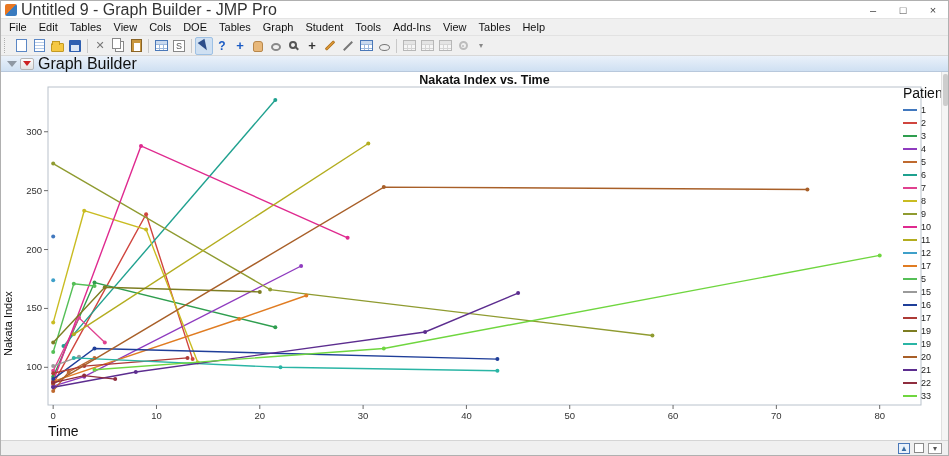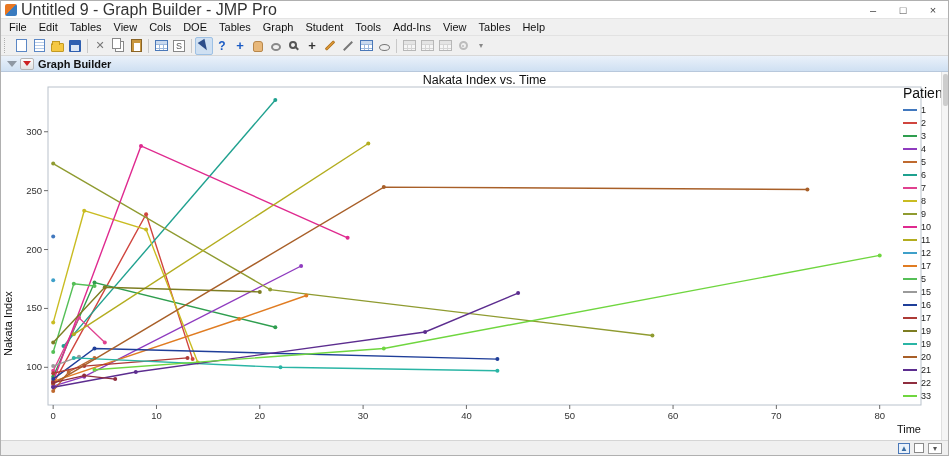--- a/index.html
+++ b/index.html
@@ -55,27 +55,27 @@
   .oval { width:11px; height:7px; border:1px solid #777; border-radius:50%; margin-top:4px; }
   .gear { width:9px; height:9px; border:2px solid #9a9a9a; border-radius:50%; position:relative; opacity:.6; }
   .gear::after { content:''; position:absolute; left:1.5px; top:1.5px; width:2px; height:2px; background:#9a9a9a; border-radius:50%; }
   .caretd { font-size:8px; color:#888; }
 
   
   .secheader { height:16px; background:linear-gradient(#eaf1fa,#cfe0f2); border-bottom:1px solid #b8c8dc; display:flex; align-items:center; flex:0 0 auto; padding-left:3px; }
   .disc { width:0; height:0; border-left:5px solid transparent; border-right:5px solid transparent; border-top:6px solid #8f98a3; margin:0 3px; }
   .redtri-btn { width:14px; height:12px; background:linear-gradient(#fdfdfd,#e3e3e3); border:1px solid #b5b5b5; border-radius:2px; display:flex; align-items:center; justify-content:center; margin-right:4px; }
   .redtri { width:0; height:0; border-left:4px solid transparent; border-right:4px solid transparent; border-top:5px solid #cc2222; }
-  .sectitle { font-size:11px; font-weight:bold; color:#111; }
+  .sectitle { font-size:16px; font-weight:normal; color:#111; }
 
   
   .content { position:relative; flex:1 1 auto; background:#fff; overflow:hidden; }
-  .chart-title { position:absolute; left:47px; top:1px; width:873px; text-align:center; font-size:12.5px; font-weight:normal; color:#111; }
+  .chart-title { position:absolute; left:47px; top:1px; width:873px; text-align:center; font-size:12.5px; font-weight:bold; color:#111; }
   .y-axis-label { position:absolute; left:1px; top:134px; height:150px; writing-mode:vertical-rl; transform:rotate(180deg); font-size:11px; color:#111; display:flex; align-items:center; }
-  .x-axis-label { position:absolute; left:47px; top:351px; width:873px; text-align:right; font-size:11px; color:#111; }
+  .x-axis-label { position:absolute; left:47px; top:351px; width:873px; text-align:left; font-size:14px; color:#111; }
   #chart-svg { position:absolute; left:0; top:0; }
   .tick { font-size:9.5px; fill:#333; font-family:"Liberation Sans",sans-serif; }
 
   .legend { position:absolute; right:9px; top:13px; width:36px; }
   .legend-title { font-size:14px; color:#111; margin-bottom:2px; }
   .legend-item { display:flex; align-items:center; height:13px; }
   .swatch { display:inline-block; width:14px; border-top:2px solid #000; margin-right:4px; }
   .lgl { font-size:9px; color:#222; }
 
   .vscroll { position:absolute; right:0; top:0; width:7px; height:100%; background:#f5f5f5; border-left:1px solid #e0e0e0; }

